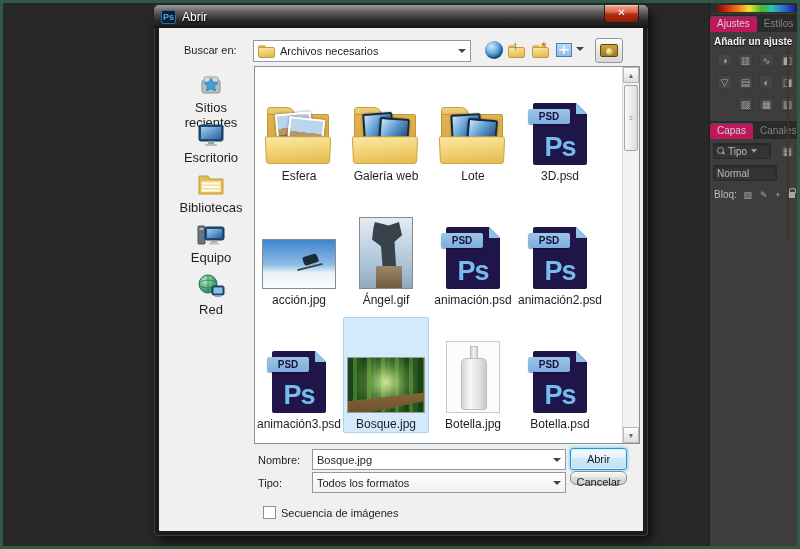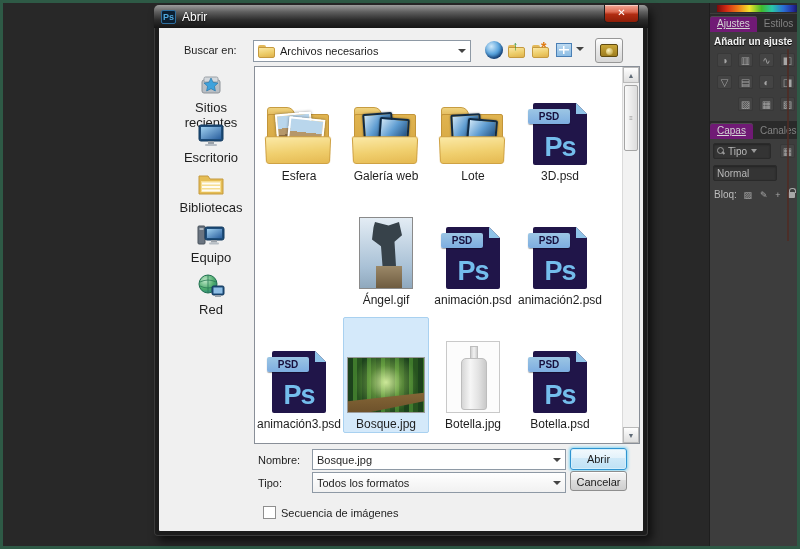--- a/index.html
+++ b/index.html
@@ -149,22 +149,22 @@
 
   
   .rightpanel { position:absolute; left:706px; top:0; width:88px; height:543px;
     background:#3d3d3d; border-left:1px solid #1e1e1e; overflow:hidden; color:#cfcfcf; }
   .rp-top { position:absolute; top:0; left:0; right:0; height:10px; background:#2d2d2d; }
   .rainbow { position:absolute; left:7px; top:2px; width:81px; height:7px;
     background:linear-gradient(90deg,#7a0a0a,#d22b14 12%,#ee7c17 26%,#f2e32c 40%,#3fba2c 55%,#29c5a8 68%,#2a6fd4 82%,#232b9e 94%,#141552); }
   .tabbar { position:absolute; left:0; right:0; height:18px; background:#2a2a2a;
     display:flex; align-items:flex-end; font-size:10px; }
   .tab { padding:2px 7px 3px; color:#828282; white-space:nowrap; }
-  .tab.active { background:#701a75; color:#d4d4d4; border-radius:3px 3px 0 0;
-    box-shadow:inset 0 1px 0 #4c4c4c;text-decoration:underline; }
+  .tab.active { background:#be185d; color:#d4d4d4; border-radius:3px 3px 0 0;
+    box-shadow:inset 0 1px 0 #4c4c4c; }
   .rp-title { position:absolute; left:4px; font-size:10px; font-weight:bold; color:#f2f2f2;
     text-shadow:0 1px 1px #000; white-space:nowrap; }
   .ico-row { position:absolute; right:2px; display:flex; gap:6px; }
   .adj-ico { width:15px; height:14px; font-size:10px; line-height:14px; text-align:center;
     color:#a6a6a6; background:#444; border:1px solid #383838; border-radius:2px; }
   .inset { position:absolute; background:#343434; border:1px solid #2a2a2a;
     box-shadow:inset 0 1px 2px #242424; border-radius:2px; font-size:10px; color:#b8b8b8;
     display:flex; align-items:center; padding:0 3px; }
   .mini-mag { position:relative; width:8px; height:8px; margin-right:3px; flex:none; }
   .mini-mag::before { content:""; position:absolute; left:0; top:0; width:5px; height:5px;
@@ -352,20 +352,26 @@
               <div class="psd-wrap">
             <div class="psd-body"></div>
                 <div class="psd-fold"></div>
             <div class="psd-band">PSD</div>
             <div class="psd-ps">Ps</div>
               </div>
             </div>
           <div class="fname">3D.psd</div>
         </div>
 
+        <div class="cell" style="left:1px; top:126px;">
+          <div class="thumbarea">
+              <div class="ph ph-accion"></div>
+            </div>
+          <div class="fname">acción.jpg</div>
+        </div>
 
         <div class="cell" style="left:88px; top:126px;">
           <div class="thumbarea">
               <div class="ph ph-angel">
             <div class="an-fig"></div>
                 <div class="an-base"></div>
               </div>
             </div>
           <div class="fname">Ángel.gif</div>
         </div>
@@ -452,21 +458,21 @@
       </div>
       <div class="btn btn-default" style="left:411px; top:420px; width:57px; height:22px; line-height:20px;">
         <span>Abrir</span>
       </div>
 
       <span class="lbl" style="left:99px; top:449px;">Tipo:</span>
       <div class="combo" style="left:153px; top:444px; width:254px; height:21px; background:linear-gradient(#ffffff,#f1f1f1);">
         <span class="val">Todos los formatos</span>
         <span class="caret"></span>
       </div>
-      <div class="btn btn-normal" style="left:411px; top:443px; width:57px; height:20px; line-height:20px;">
+      <div class="btn btn-normal" style="left:411px; top:443px; width:57px; height:14px; line-height:20px;border-radius:6px;">
         <span>Cancelar</span>
       </div>
 
       <span class="checkbox" style="left:104px; top:478px;"></span>
       <span class="lbl" style="left:122px; top:479px;">Secuencia de imágenes</span>
     </div>
   </div>
 
   <div class="rightpanel">
     <div class="rp-top"></div>

